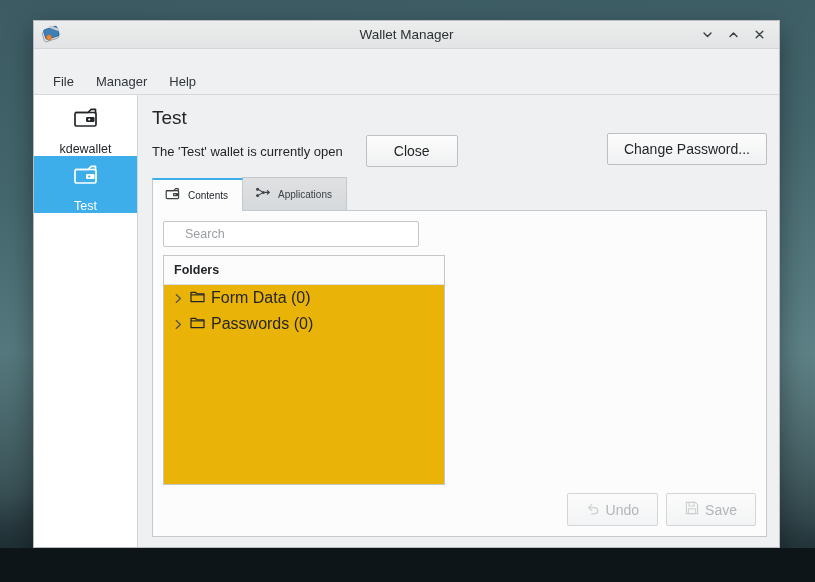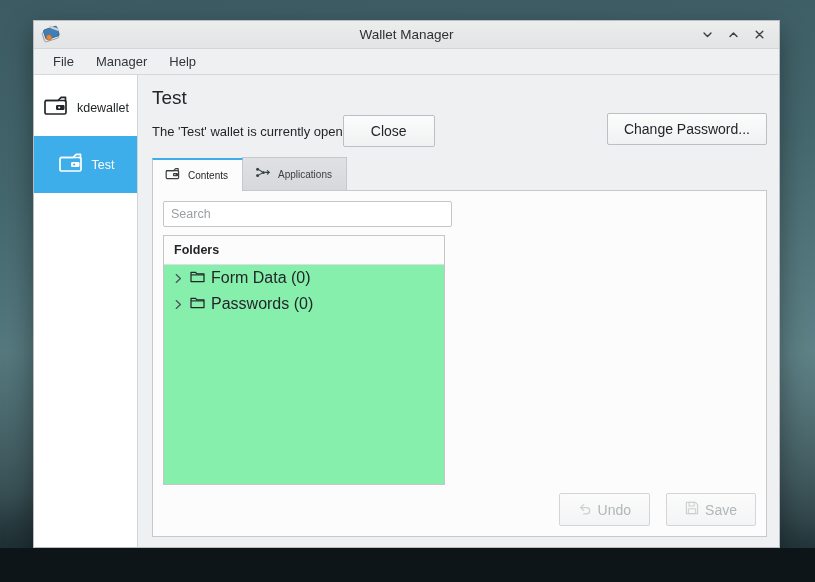--- a/index.html
+++ b/index.html
@@ -82,20 +82,21 @@
 
   
   .menubar {
     height: 26px;
     background: #eff0f1;
     border-bottom: 1px solid #d6d9db;
     display: flex;
     align-items: center;
     padding-left: 8px;
     flex: 0 0 auto;
+    margin-top: 20px;
   }
   .menu-item {
     font-size: 13px;
     color: #31363b;
     padding: 3px 11px;
     cursor: default;
   }
 
   
   .win-body { flex: 1 1 auto; display: flex; min-height: 0; background: #eff0f1; }
@@ -103,43 +104,44 @@
   .sidebar {
     width: 104px;
     background: #ffffff;
     border-right: 1px solid #d2d5d8;
     flex: 0 0 auto;
     padding-top: 4px;
   }
   .wallet-entry {
     height: 57px;
     display: flex;
-    align-items: center;
-    justify-content: center;
+    flex-direction: column;
+    align-items: center;
+    justify-content: flex-end;
     gap: 8px;
     cursor: default;
   }
   .wallet-entry.selected { background: #3daee9; }
   .wallet-label { font-size: 12.5px; color: #232629; }
   .wallet-entry.selected .wallet-label { color: #ffffff; }
 
   
   .content {
     flex: 1 1 auto;
     min-width: 0;
     padding: 10px 12px 0 10px;
     display: flex;
     flex-direction: column;
   }
   .page-title { font-size: 19px; color: #232629; font-weight: normal; padding: 2px 0 6px 4px; }
 
   .wallet-status-row {
     display: flex;
     align-items: center;
-    gap: 0;
+    gap: 23px;
     padding: 0 0 10px 4px;
   }
   .status-text { font-size: 13px; color: #232629; }
 
   .btn {
     background: linear-gradient(to bottom, #fcfcfc 0%, #f0f1f2 100%);
     border: 1px solid #bcc0c4;
     border-radius: 2px;
     font-size: 14px;
     color: #232629;
@@ -184,38 +186,38 @@
     margin: 0 0 10px 4px;
     padding: 10px;
     display: flex;
     flex-direction: column;
     min-height: 0;
   }
 
   .panel-inner { display: flex; flex-direction: column; flex: 1 1 auto; min-height: 0; }
 
   .search-input {
-    width: 289px;
+    width: 256px;
     height: 26px;
     border: 1px solid #c3c7ca;
     border-radius: 2px;
     background: #ffffff;
     font-size: 12.5px;
     color: #232629;
-    padding: 0 7px;
+    padding: 0 21px;
     font-family: "Liberation Sans", sans-serif;
     outline: none;
   }
   .search-input::placeholder { color: #9a9fa3; }
 
   .folders-box {
     width: 282px;
     flex: 1 1 auto;
     margin-top: 8px;
-    background: #86efac;
+    background: #eab308;
     border: 1px solid #c3c7ca;
     min-height: 0;
     overflow: hidden;
   }
   .folders-header {
     font-size: 12.5px;
     color: #232629;
     font-weight: bold;
     padding: 7px 10px;
     border-bottom: 1px solid #dcdfe1;
@@ -228,21 +230,21 @@
     padding: 4px 6px 4px 8px;
     font-size: 16px;
     color: #232629;
     cursor: default;
   }
   .chevron { width: 12px; color: #4d5257; display: flex; align-items: center; justify-content: center; }
 
   .panel-footer {
     display: flex;
     justify-content: flex-end;
-    gap: 16px;
+    gap: 8px;
     padding-top: 8px;
     margin-top: auto;
   }
   .btn.disabled {
     color: #b2b6b9;
     border-color: #d3d6d9;
     background: linear-gradient(to bottom, #fbfbfb 0%, #f3f4f5 100%);
     display: flex;
     align-items: center;
     gap: 6px;

